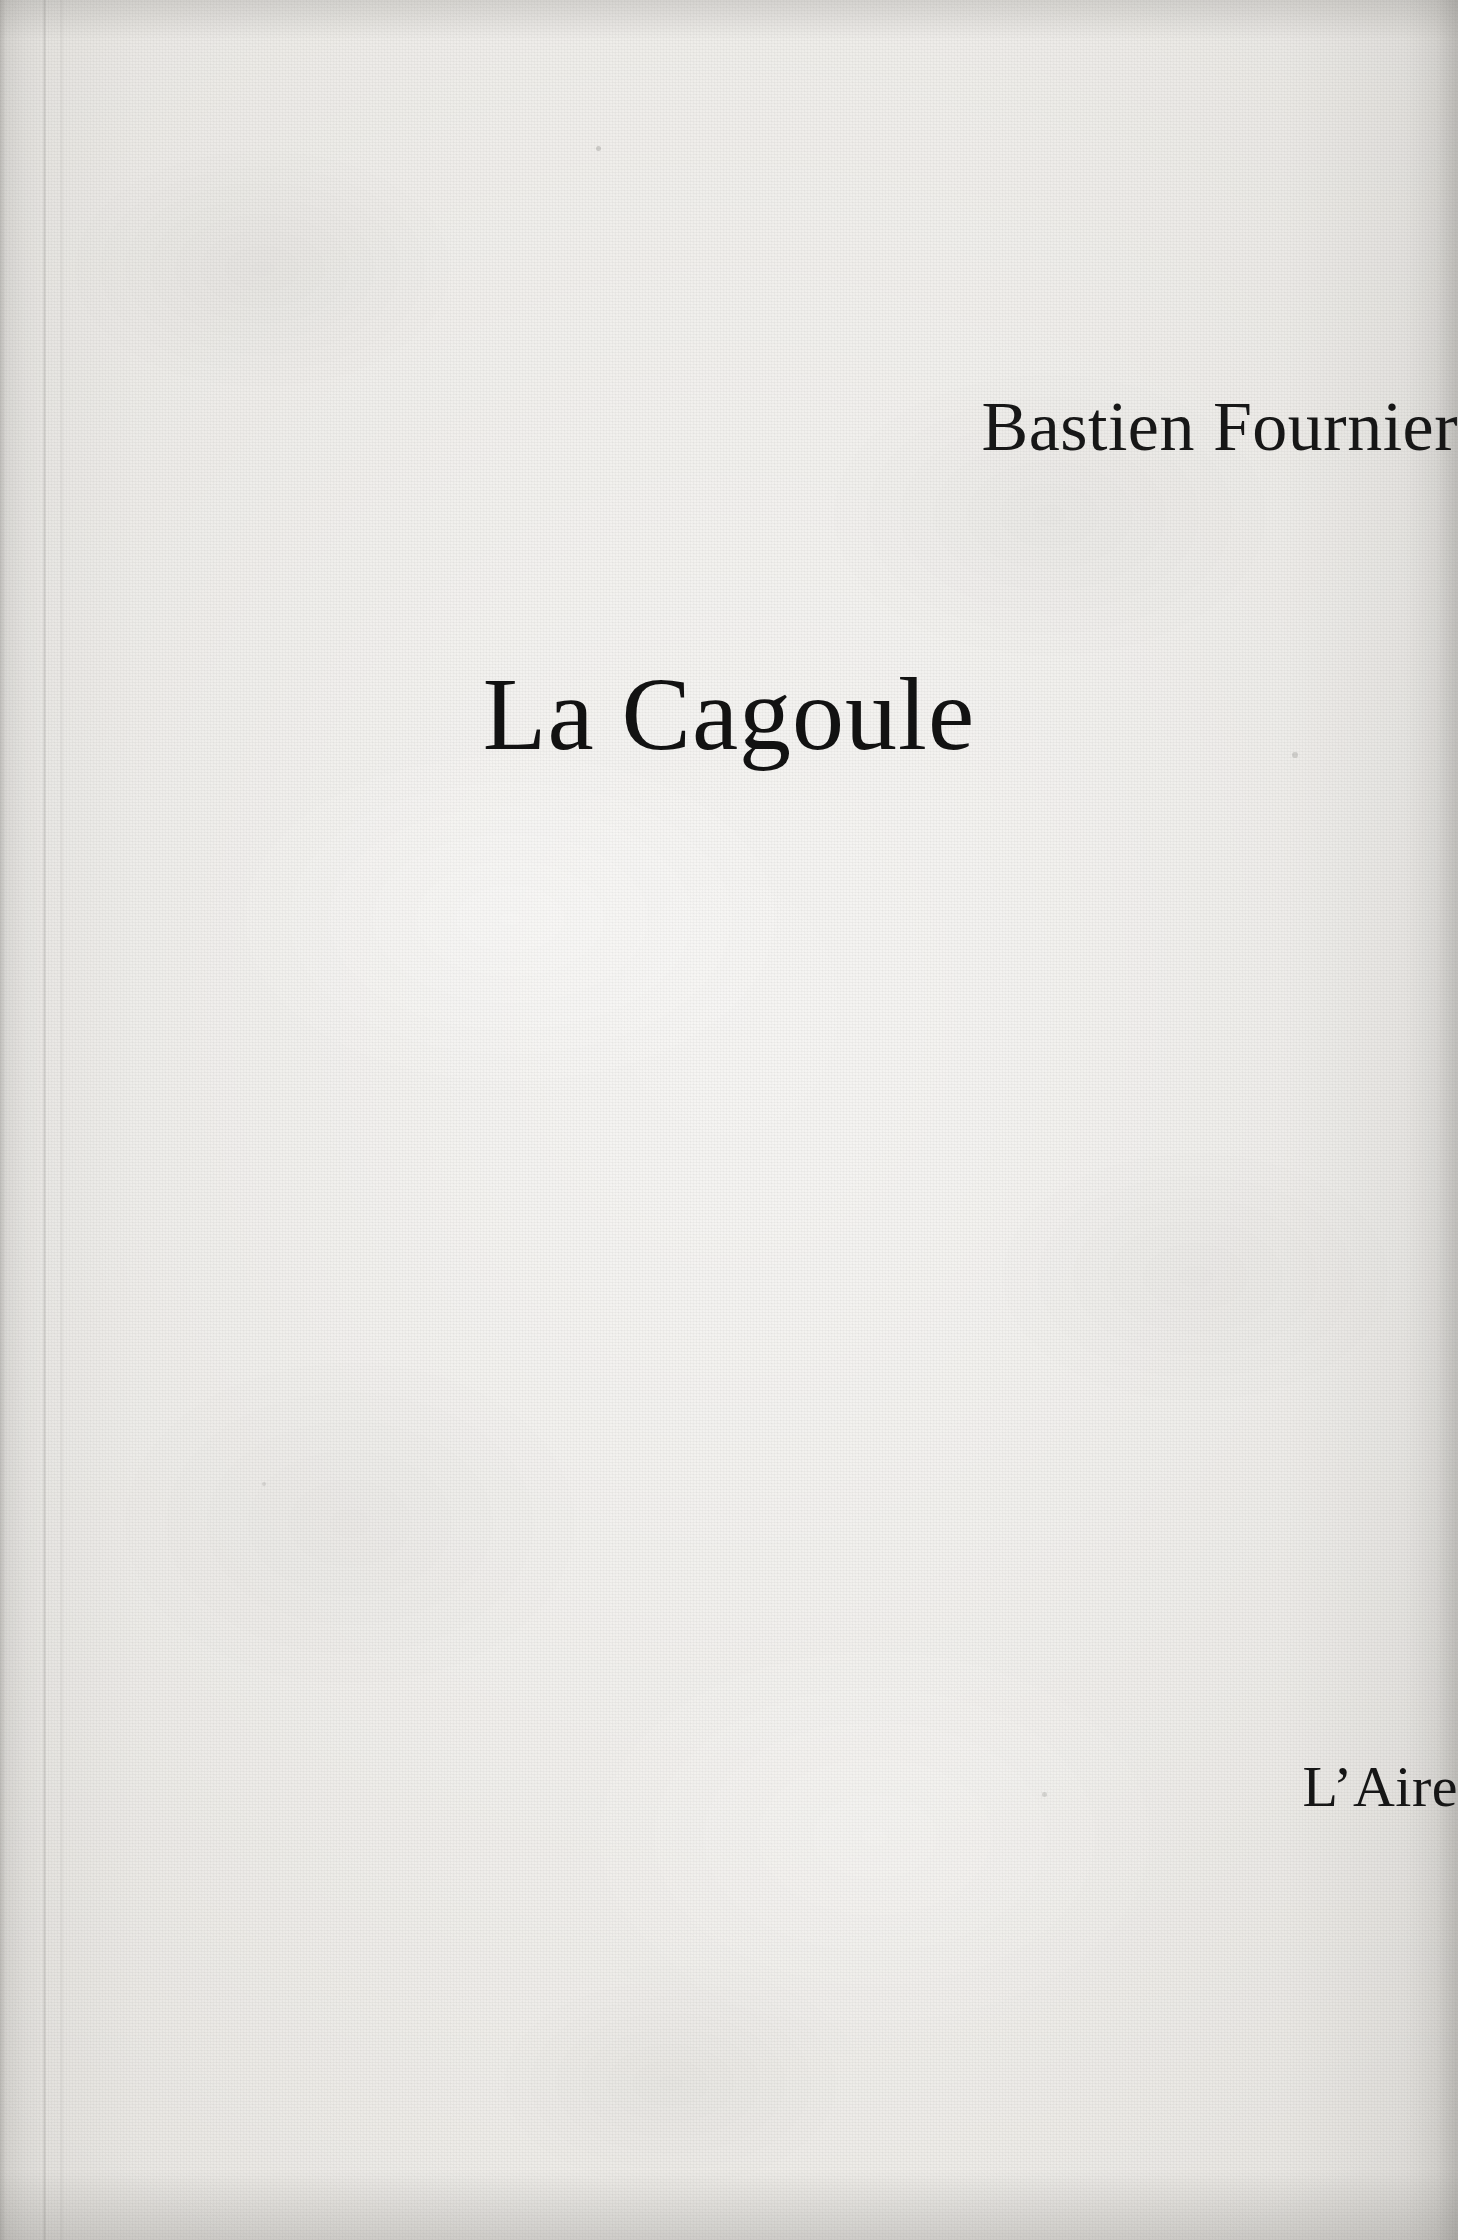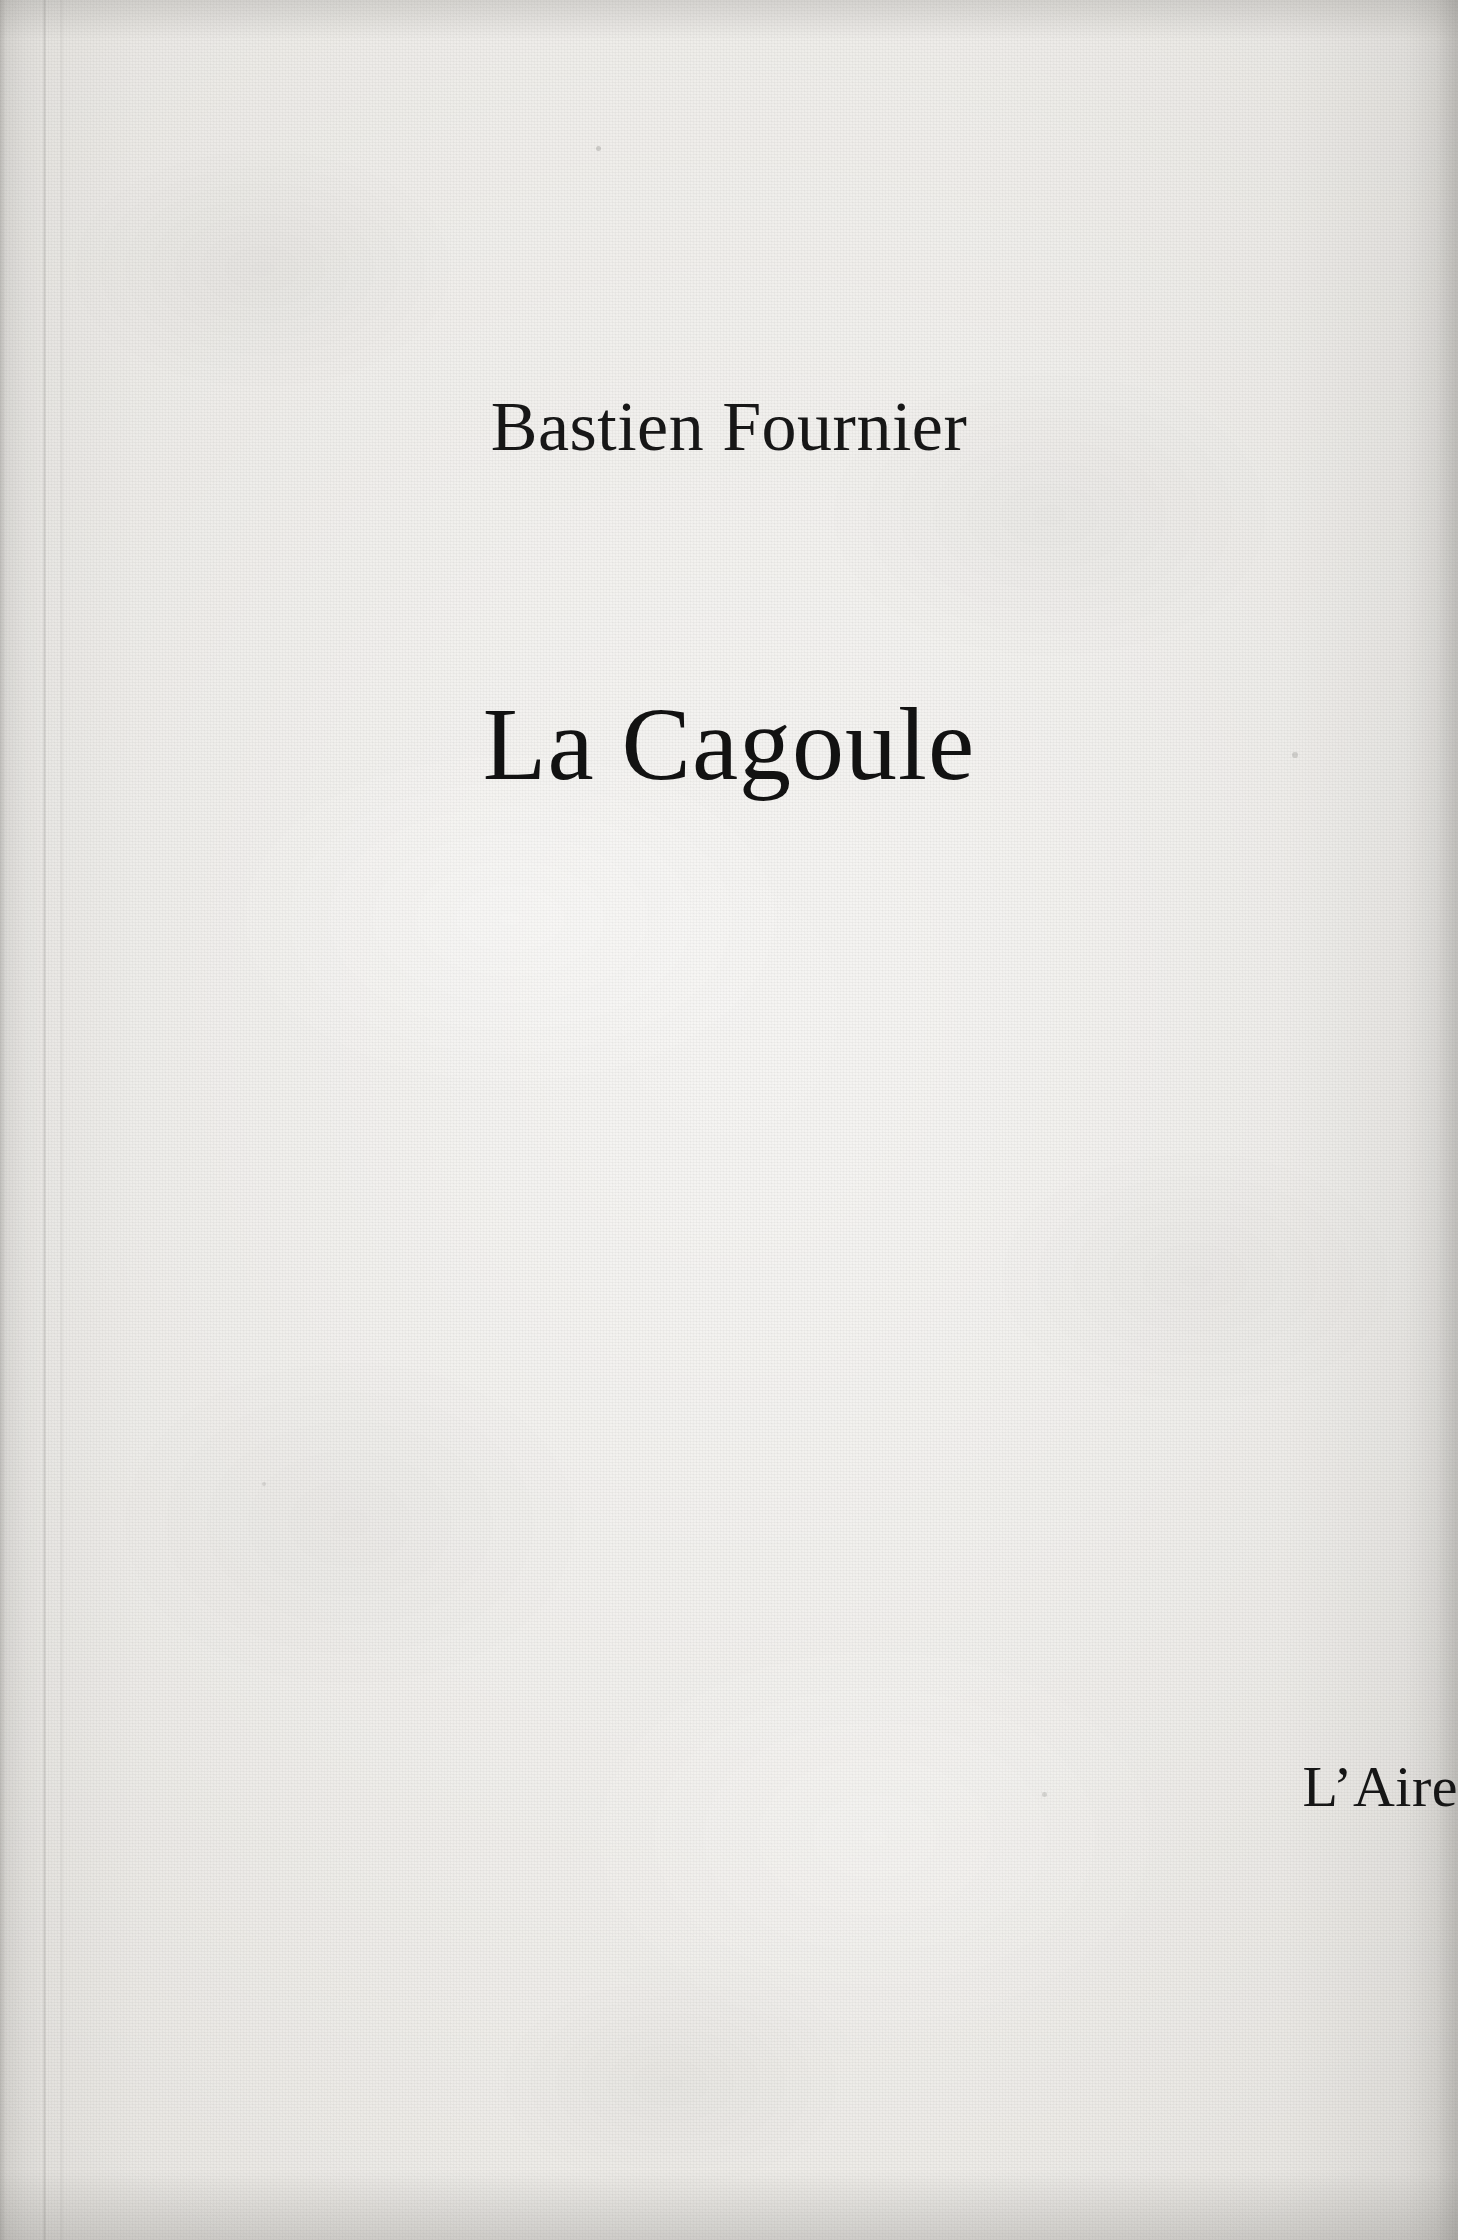--- a/index.html
+++ b/index.html
@@ -110,40 +110,39 @@
     flex-direction: column;
     align-items: center;
     color: #1b1b1b;
   }
 
   .author {
     position: absolute;
     top: 392px;
     left: 0;
     width: 1458px;
-    text-align: center;
+    text-align: right;
     font-size: 70px;
     line-height: 1;
     letter-spacing: 0.5px;
     font-weight: 400;
     color: #171717;
   }
 
   .title {
     position: absolute;
     top: 662px;
     left: 0;
     width: 1458px;
     text-align: center;
     font-size: 104px;
     line-height: 1;
     letter-spacing: 1px;
     font-weight: 400;
     color: #121212;
-    margin-top: 30px;
   }
 
   .genre {
     position: absolute;
     top: 882px;
     left: 0;
     width: 1458px;
     text-align: center;
     font-size: 47px;
     line-height: 1;

